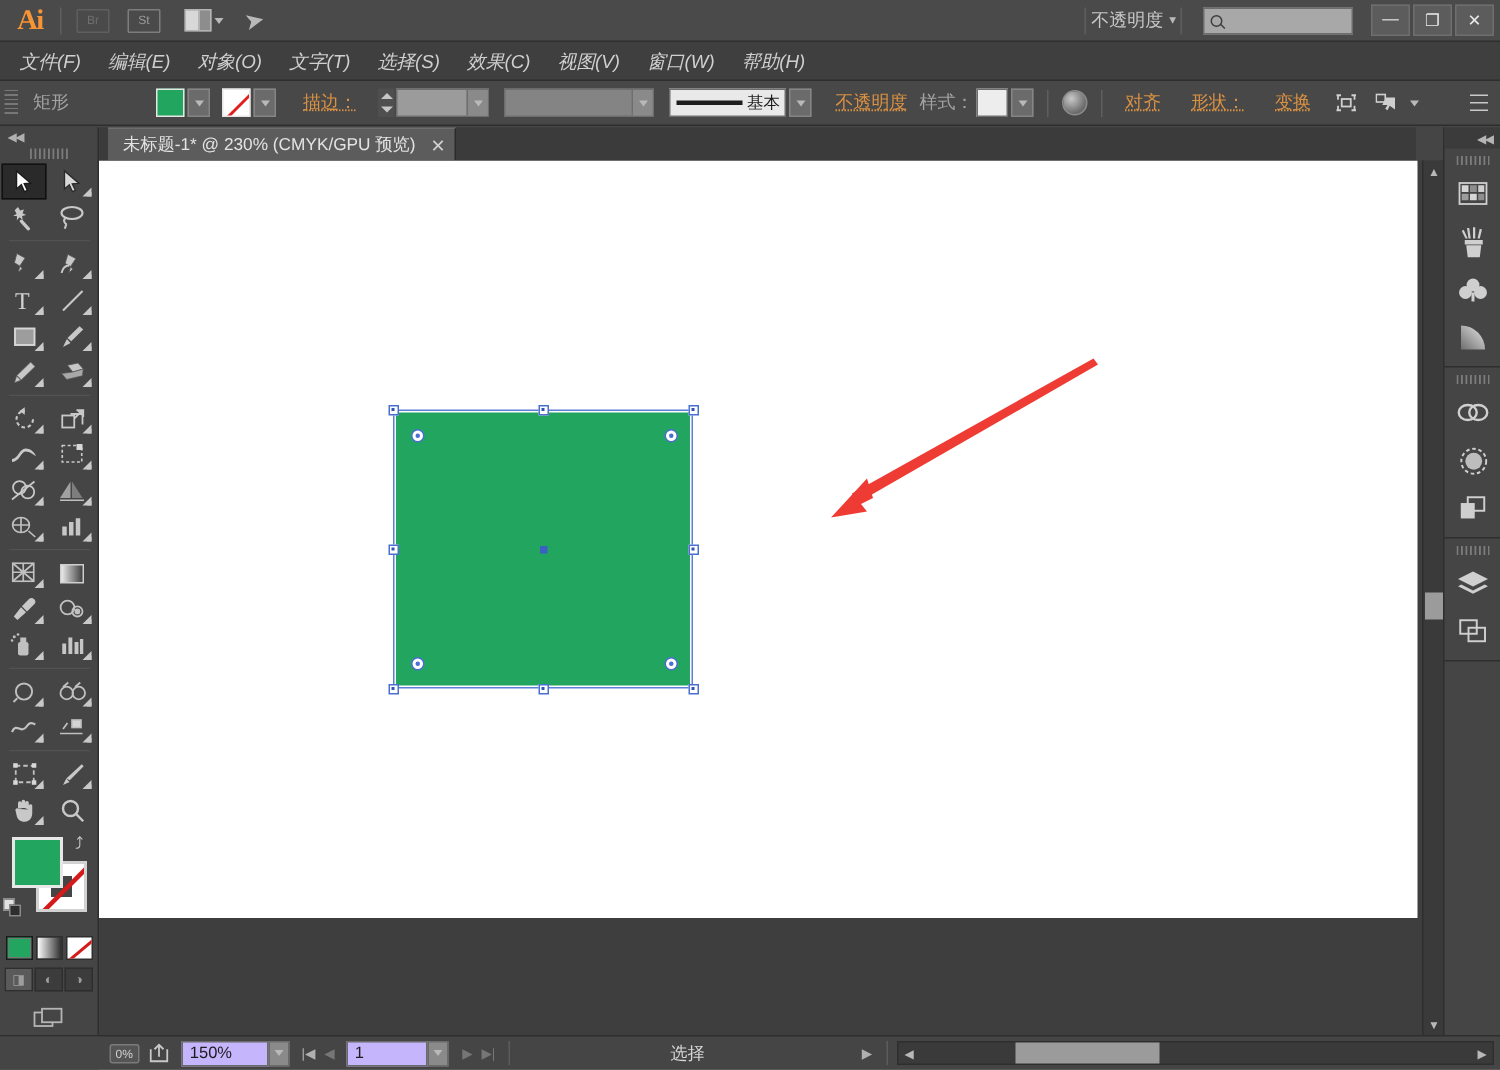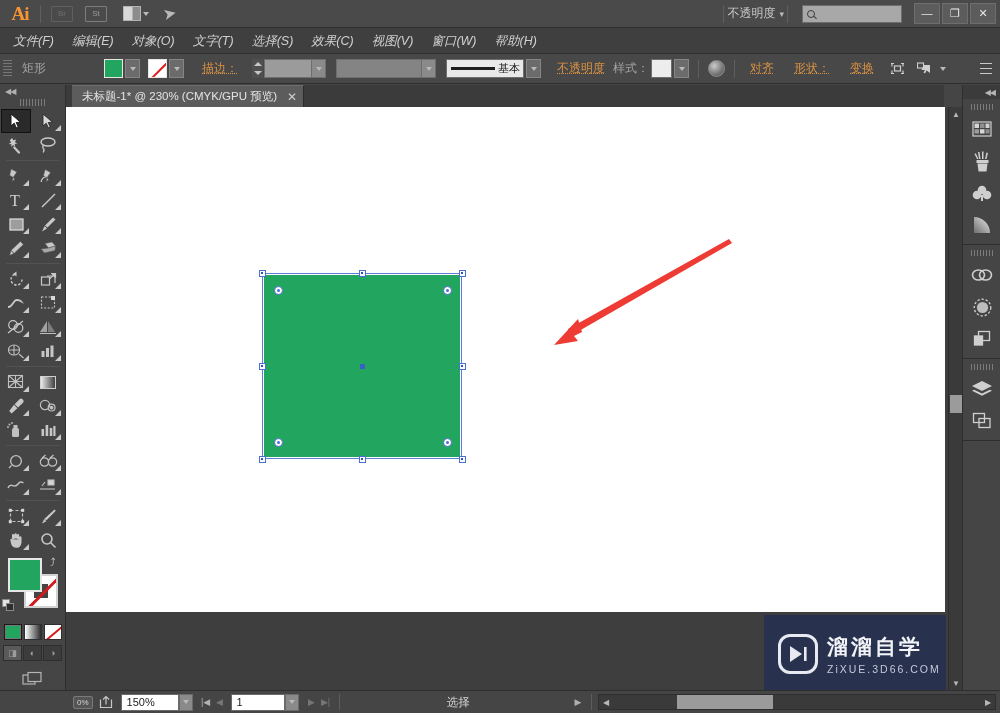--- a/index.html
+++ b/index.html
@@ -350,21 +350,21 @@
     background: #454545; border-top: 1px solid #2e2e2e;
     display: flex; align-items: center;
   }
   .sb-left { width: 66px; height: 23px; background:#454545;}
   .sb-item { display:flex; align-items:center; height:23px; padding: 0 3px; color:#c8c8c8; font-size:11px;}
   .sb-pill {
     border: 1px solid #7a7a7a; background:#555; color:#d2d2d2; font-size:8px;
     padding: 1px 3px; border-radius: 2px; margin-left:4px;
   }
   .sb-field {
-    height: 17px; background: #ffffff; border:1px solid #6a6a6a; color:#1d1d1d;
+    height: 17px; background: #c4b5fd; border:1px solid #6a6a6a; color:#1d1d1d;
     font-size:11px; display:flex; align-items:center; padding-left:5px;
   }
   .sb-field.zoom { width: 58px; }
   .sb-field.page { width: 54px; }
   .sb-dd {
     width: 14px; height: 17px; background:#8a8a8a; border:1px solid #6a6a6a;
     display:flex; align-items:center; justify-content:center;
   }
   .navbtn { width: 14px; height:17px; display:flex; align-items:center; justify-content:center; color:#b0b0b0; font-size:9px;}
   .navbtn.dim { color:#767676;}
@@ -1025,34 +1025,20 @@
         </div>
       <div class="cornerwidget" style="left:377px;top:331px">
           <i></i>
         </div>
 
       <svg class="arrow" width="190" height="110" viewBox="0 0 190 110">
         <polygon points="185,2 188,6 28,98 24,92" fill="#ee3b33"></polygon>
         <polygon points="10,108 34,82 38,95 30,99 34,104" fill="#ee3b33"></polygon>
       </svg>
 
-      <div class="watermark">
-        <div class="wm-logo">
-          <svg width="22" height="20" viewBox="0 0 22 20">
-              <g fill="#e8eaf2">
-                <polygon points="3,2 15,10 3,18"></polygon>
-                <rect x="17" y="3" width="2.6" height="14"></rect>
-              </g>
-            </svg>
-        </div>
-        <div class="wm-text">
-          <div class="wm-title">溜溜自学</div>
-          <div class="wm-url">ZiXUE.3D66.COM</div>
-        </div>
-      </div>
     </div>
   </div>
 
   <div class="vscroll">
     <div class="sc-arrow" style="top:0">▲</div>
     <div class="vthumb"></div>
     <div class="sc-arrow" style="bottom:0">▼</div>
   </div>
 
   <div class="statusbar">

